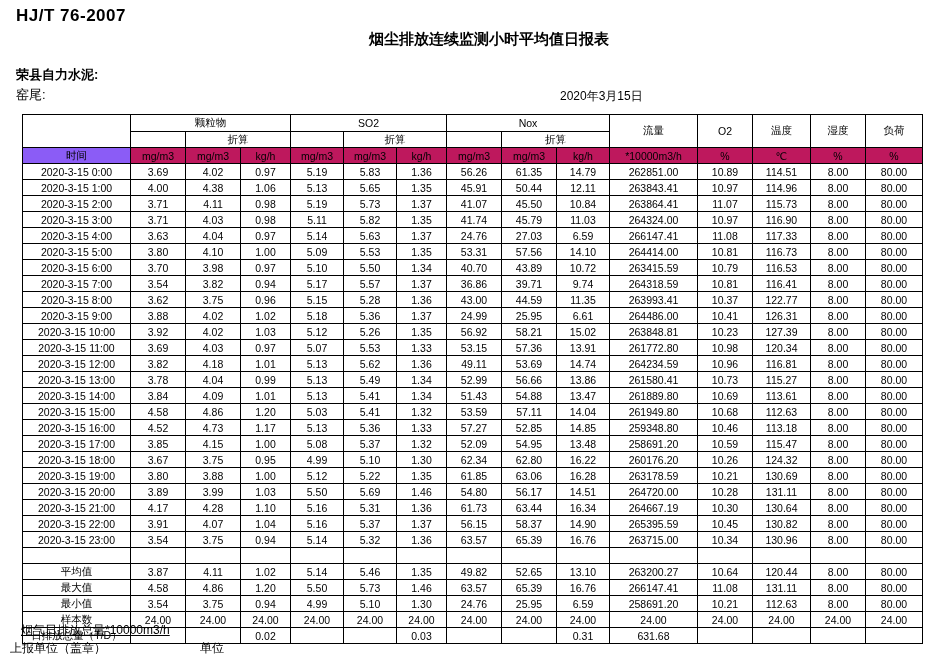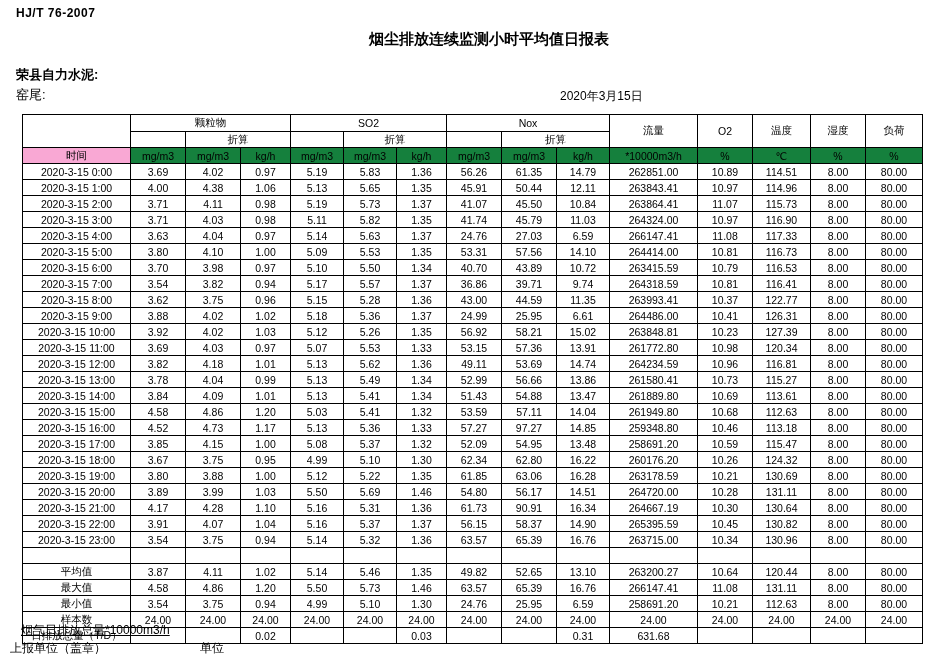--- a/index.html
+++ b/index.html
@@ -7,21 +7,21 @@
     width:938px;height:660px;
     background:#ffffff;
     font-family:"Liberation Sans","DejaVu Sans",sans-serif;
     font-size:11px;
     color:#000000;
     position:relative;
     overflow:hidden;
   }
   .std-code{
     position:absolute;left:16px;top:6px;
-    font-size:12px;font-weight:bold;
+    font-size:17px;font-weight:bold;
     letter-spacing:0.5px;
   }
   .doc-title{
     position:absolute;left:0;top:30px;width:938px;
     text-align:center;
     font-size:15px;font-weight:bold;
     padding-left:40px;
     box-sizing:border-box;
   }
   .company{
@@ -45,22 +45,22 @@
     border:1px solid #000000;
     font-size:10.5px;
     font-weight:normal;
     text-align:center;
     height:15px;
     padding:0 2px;
     white-space:nowrap;
     overflow:hidden;
   }
   .grp-head{height:17px;margin-top:32px;}
-  .unit-row td{background:#15803d;}
-  .unit-row td.label-cell{background:#f9a8d4;}
+  .unit-row td{background:#be185d;}
+  .unit-row td.label-cell{background:#8b5cf6;}
   .time-cell{text-align:center;}
   .blank-row td{height:15px;}
   .sum-label{text-align:center;}
   .foot-line{
     position:absolute;font-size:12px;
   }
   .foot1{left:21px;top:622px;text-decoration:underline;}
   .foot2{left:10px;top:640px;}
   .foot3{left:200px;top:640px;}
   .daily-label{text-align:center;}
@@ -405,21 +405,21 @@
     </tr>
     <tr>
       <td class="time-cell">2020-3-15 16:00</td>
       <td>4.52</td>
       <td>4.73</td>
       <td>1.17</td>
       <td>5.13</td>
       <td>5.36</td>
       <td>1.33</td>
       <td>57.27</td>
-      <td>97.27</td>
+      <td>52.85</td>
       <td>14.85</td>
       <td>259348.80</td>
       <td>10.46</td>
       <td>113.18</td>
       <td>8.00</td>
       <td>80.00</td>
     </tr>
     <tr>
       <td class="time-cell">2020-3-15 17:00</td>
       <td>3.85</td>
@@ -490,21 +490,21 @@
     </tr>
     <tr>
       <td class="time-cell">2020-3-15 21:00</td>
       <td>4.17</td>
       <td>4.28</td>
       <td>1.10</td>
       <td>5.16</td>
       <td>5.31</td>
       <td>1.36</td>
       <td>61.73</td>
-      <td>90.91</td>
+      <td>63.44</td>
       <td>16.34</td>
       <td>264667.19</td>
       <td>10.30</td>
       <td>130.64</td>
       <td>8.00</td>
       <td>80.00</td>
     </tr>
     <tr>
       <td class="time-cell">2020-3-15 22:00</td>
       <td>3.91</td>

